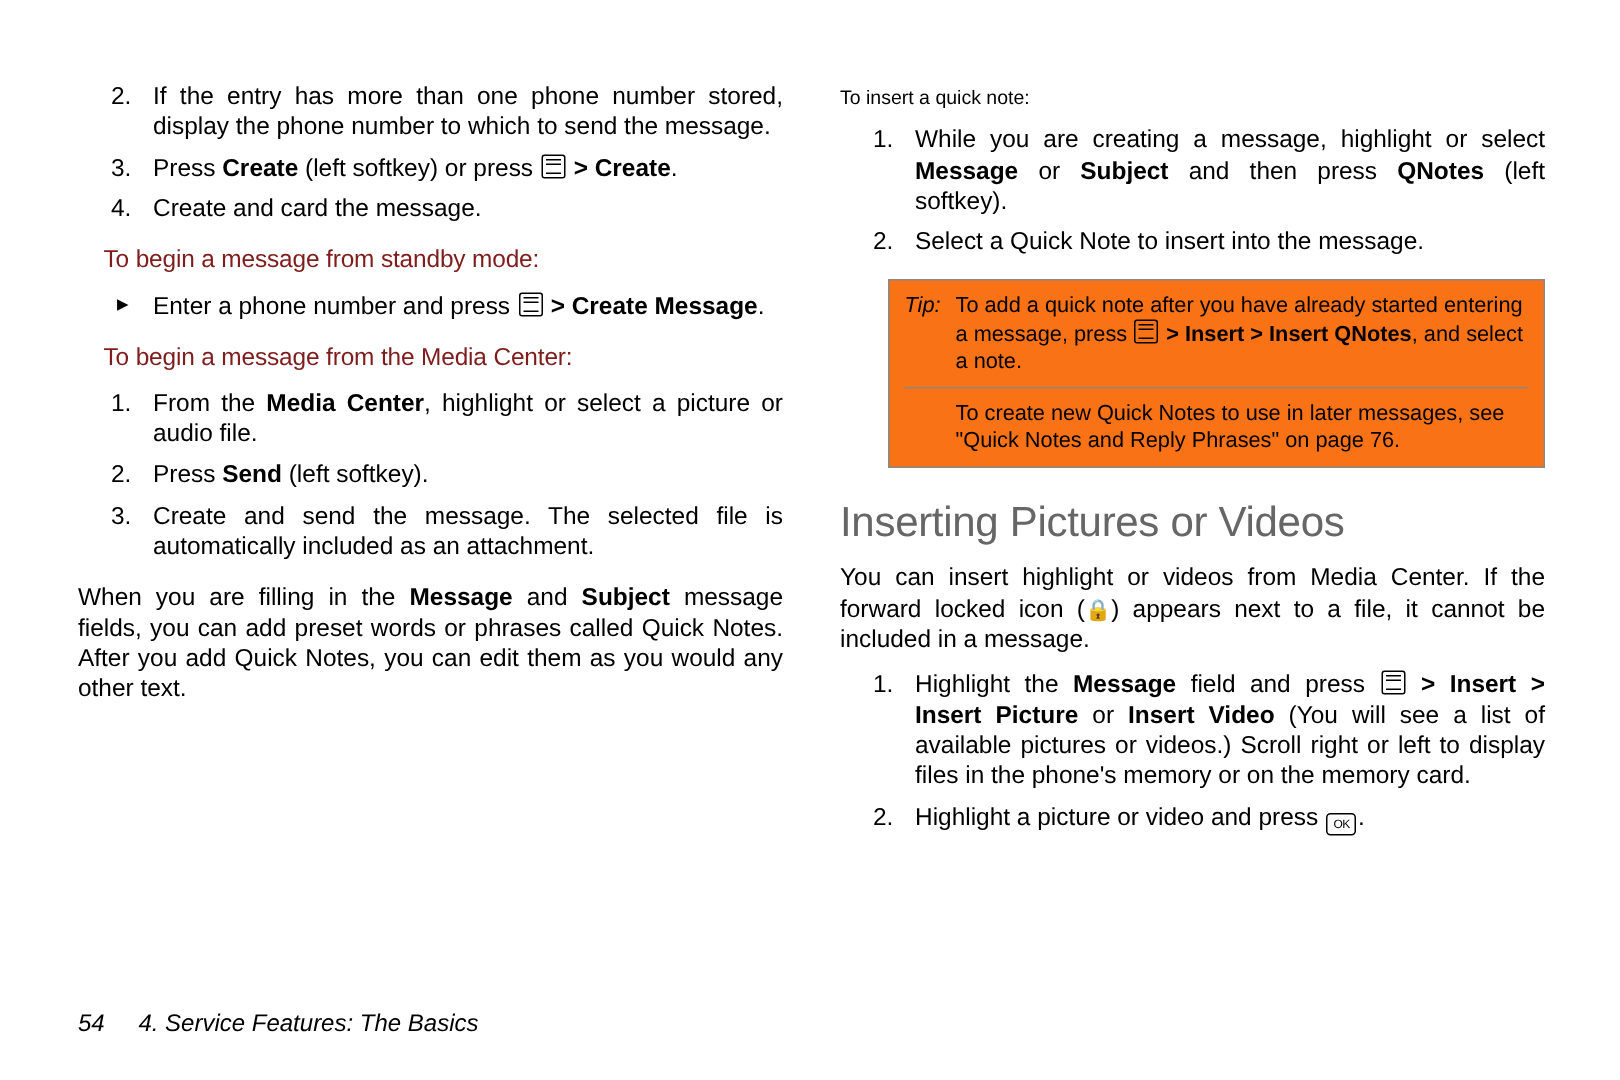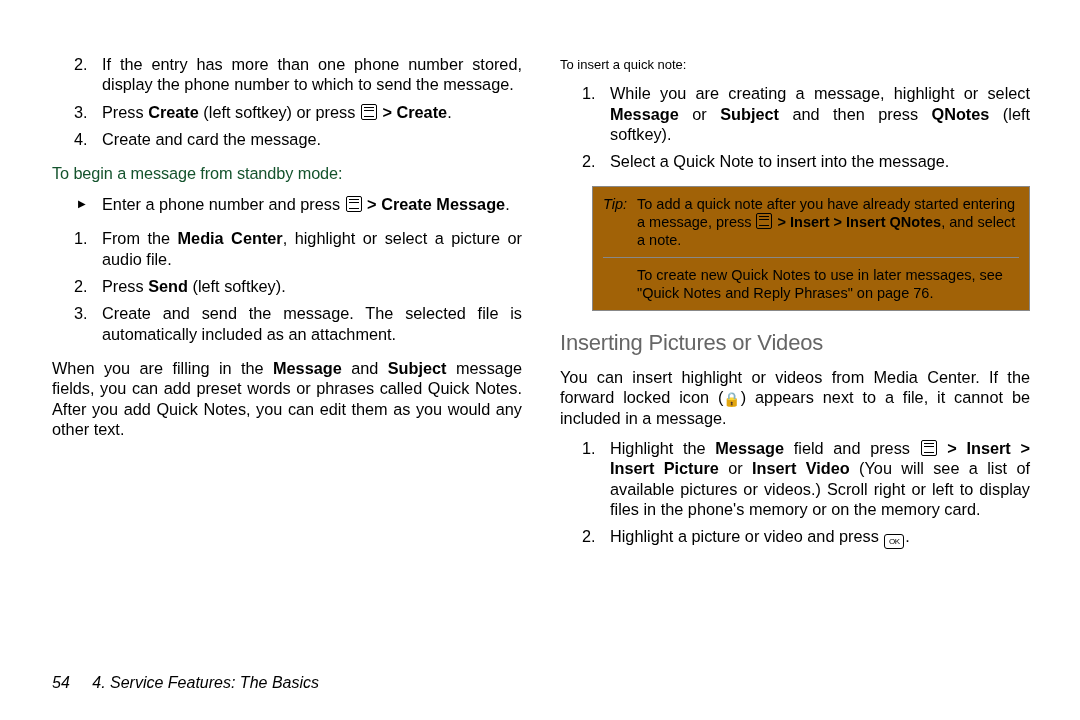--- a/index.html
+++ b/index.html
@@ -38,24 +38,24 @@
     text-align: justify;
   }
   .ol-custom > li .num {
     position: absolute;
     left: -28px;
     top: 0;
   }
   .lead {
     font-family: Arial, Helvetica, sans-serif;
     font-size: 16.3px;
-    margin: 3px 0 10px 0;
+    margin: 3px 0 10px 17px;
     font-weight: 400;
     letter-spacing: -0.1px;
-    color: #14532d;
+    color: #7f1d1d;
   }
   .lead-tight {
     font-family: Arial, Helvetica, sans-serif;
     font-size: 13px;
     margin: 3px 0 10px 0;
   }
   .ul-arrow {
     list-style: none;
     padding-left: 50px;
     margin: 0 0 14px 0;
@@ -68,21 +68,21 @@
   .ul-arrow > li::before {
     content: "▶";
     font-size: 10px;
     position: absolute;
     left: -24px;
     top: 4px;
   }
   h2.section {
     font-family: Arial, Helvetica, sans-serif;
     font-weight: 400;
-    font-size: 22px;
+    font-size: 28px;
     color: #666;
     margin: 18px 0 10px 0;
     letter-spacing: -0.2px;
   }
   p.body {
     margin: 3px 0 10px 0;
     text-align: justify;
   }
   .bold { font-weight: bold; }
   .icon-key {
@@ -127,21 +127,21 @@
   }
   .icon-lock {
     display: inline-block;
     vertical-align: middle;
     font-size: 14px;
     line-height: 1;
   }
   .tip-box {
     margin: 10px 0 16px 32px;
     border: 1px solid #888;
-    background: #a16207;
+    background: #f97316;
     font-size: 14.5px;
   }
   .tip-row {
     display: flex;
     padding: 8px 10px;
   }
   .tip-label {
     font-style: italic;
     width: 34px;
     flex-shrink: 0;
@@ -192,20 +192,21 @@
       </ol>
 
       <p class="lead">To begin a message from standby mode:</p>
 
       <ul class="ul-arrow">
         <li>
           <span>Enter a phone number and press </span><span class="icon-key icon-menu"></span><span class="gt"> &gt; </span><span class="bold">Create Message</span><span>.</span>
         </li>
       </ul>
 
+      <p class="lead">To begin a message from the Media Center:</p>
 
       <ol class="ol-custom">
         <li>
           <span class="num">1.</span>
           <span>From the </span><span class="bold">Media Center</span><span>, highlight or select a picture or audio file.</span>
         </li>
         <li>
           <span class="num">2.</span>
           <span>Press </span><span class="bold">Send</span><span> (left softkey).</span>
         </li>

